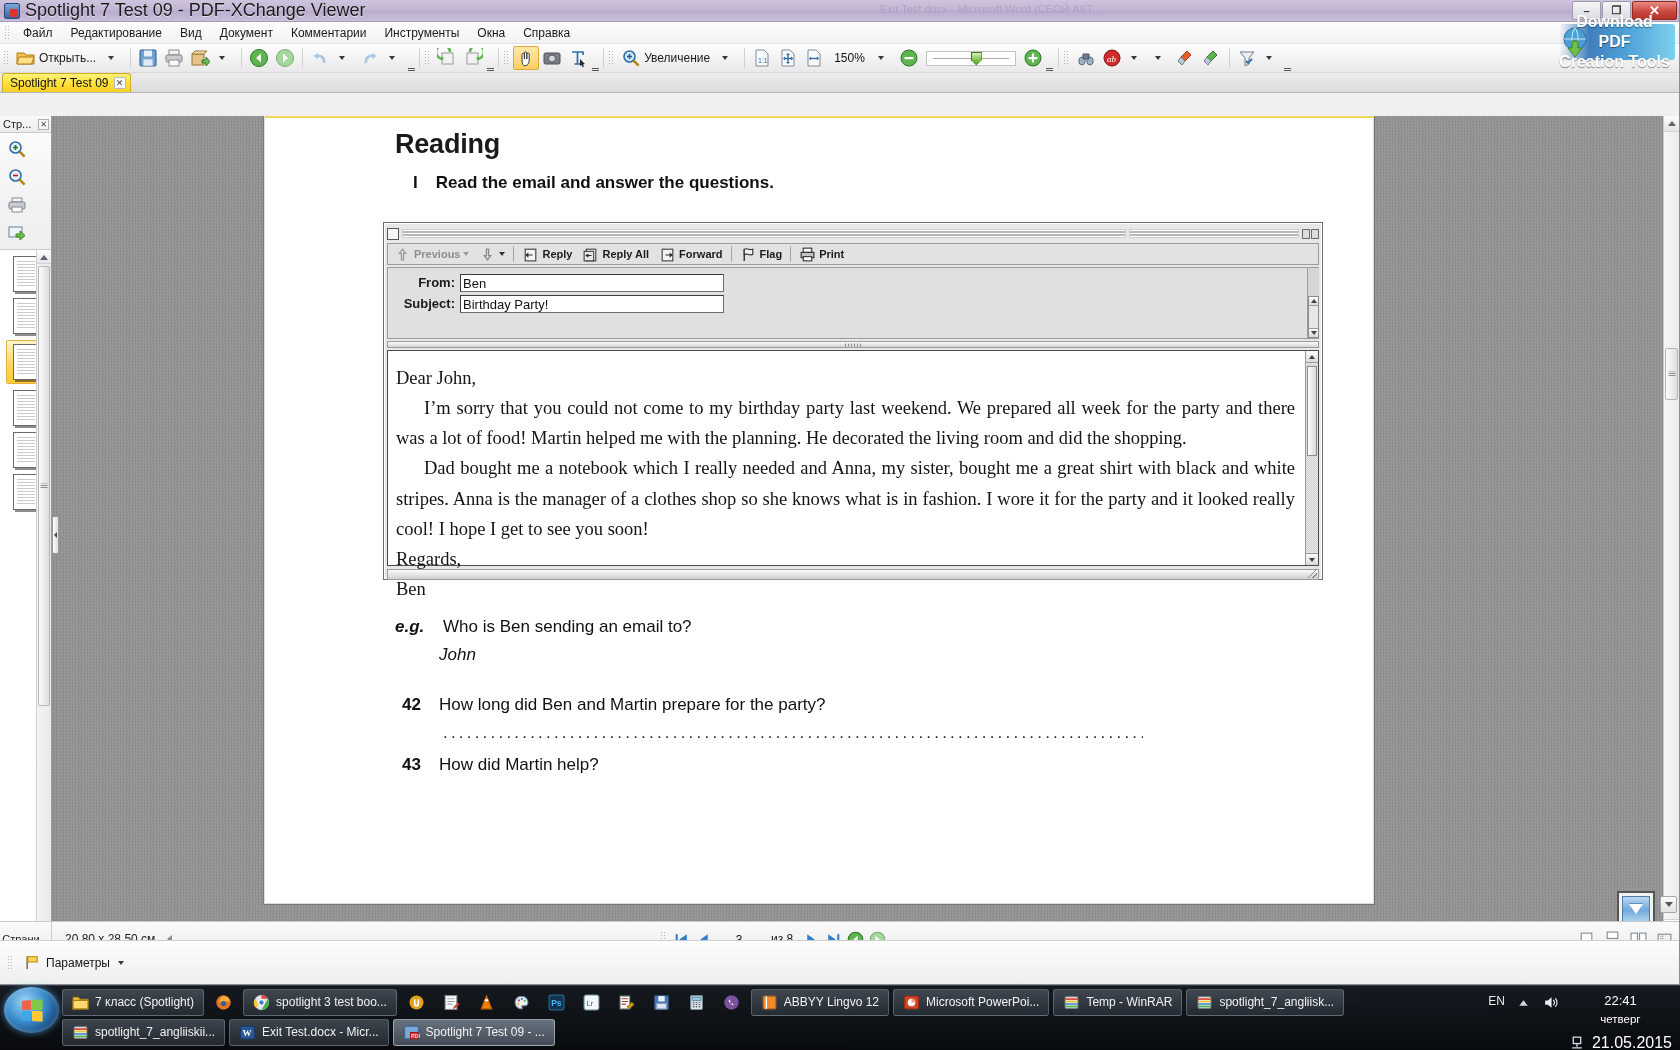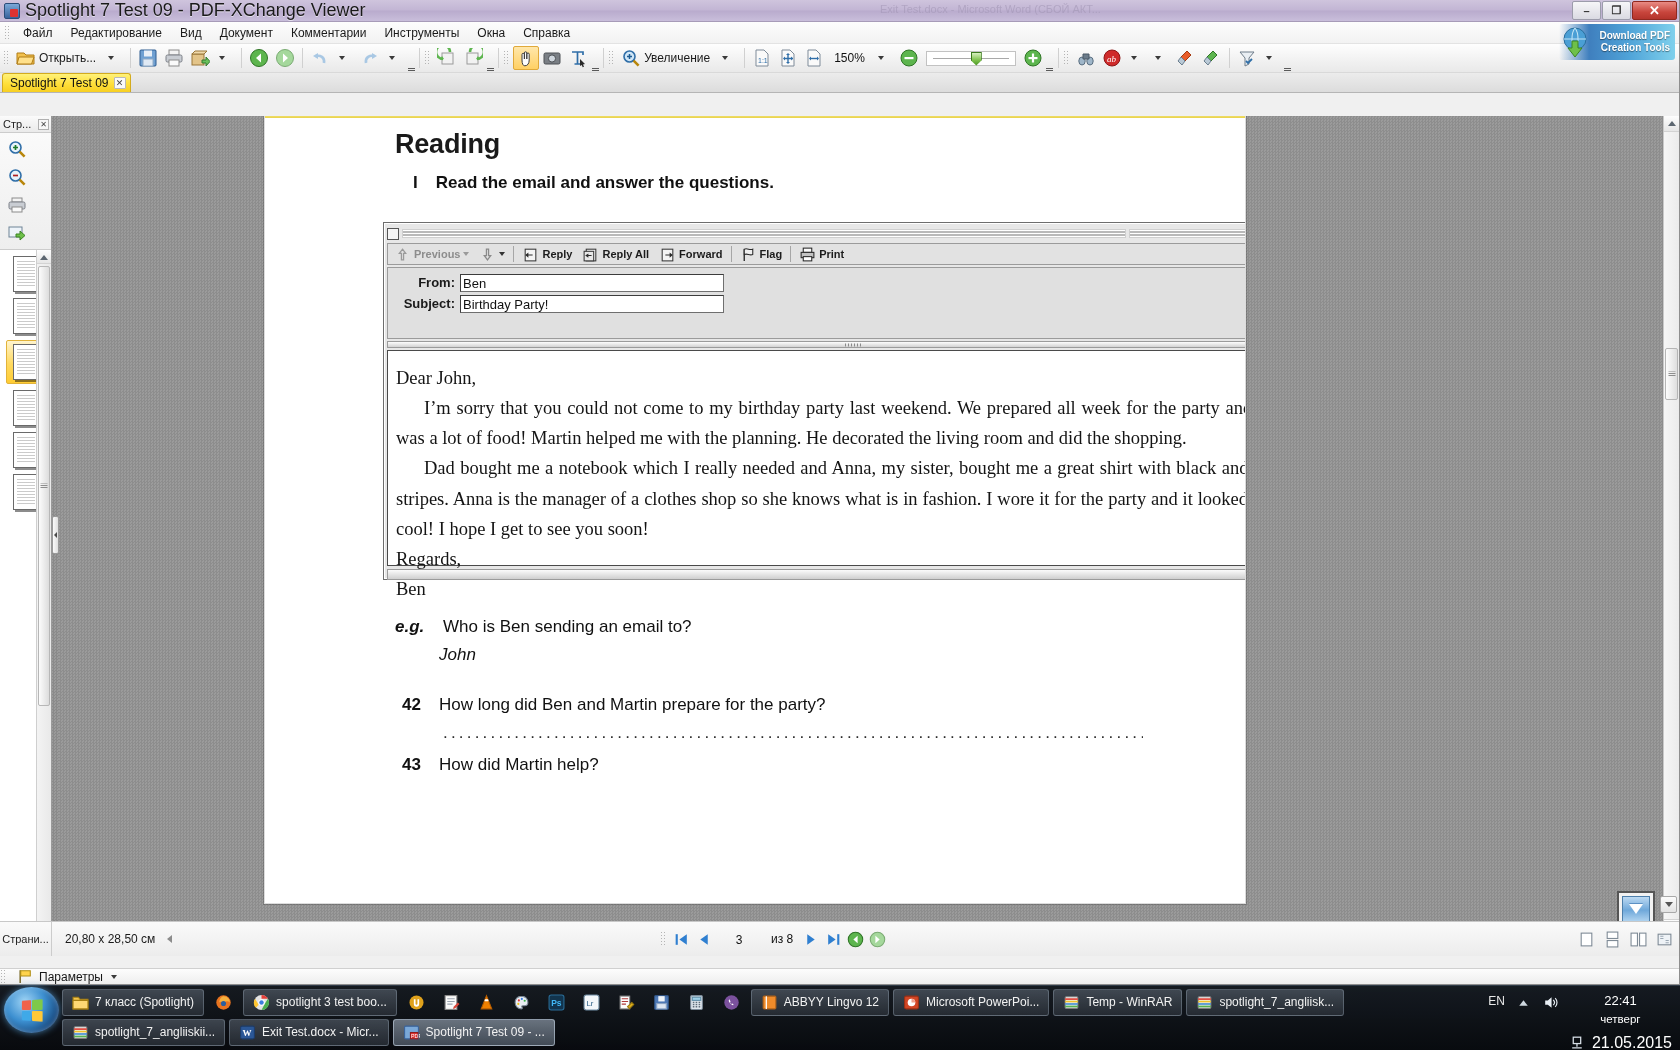--- a/index.html
+++ b/index.html
@@ -254,21 +254,21 @@
     border-top: 3px solid transparent; border-bottom: 3px solid transparent;
     border-right: 3px solid #4a4a4a;
   }
 
   
   .doc-viewport {
     flex: 1; position: relative; overflow: hidden;
     background: repeating-conic-gradient(#8d8d8d 0% 25%, #9b9b9b 0% 50%) 0 0/3px 3px;
   }
   .page-sheet {
-    position: absolute; left: 205px; top: -2px; width: 982px; height: 790px;
+    position: absolute; left: 205px; top: -2px; width: 1110px; height: 790px;
     background: #fff; border: 1px solid #dcdcdc;
     box-shadow: 0 0 0 1px rgba(0,0,0,.18);
     overflow: hidden;
   }
   .page-rule-top {
     position: absolute; left: 0; right: 0; top: 0; height: 3px;
     background: linear-gradient(to bottom,#f2e27a,#e8d24a);
   }
   .page-faint {
     position: absolute; left: 115px; top: 2px; font-size: 11px; color: #cfcfcf;
@@ -524,24 +524,24 @@
     width: 48px; height: 17px; text-align: center; font-size: 12px; color: #111;
     border: 1px solid transparent; line-height: 16px;
   }
   .page-of { font-size: 12px; color: #111; padding: 0 6px; }
   .sb-right {
     position: absolute; right: 6px; display: flex; align-items: center; gap: 9px;
   }
 
   
   .optionsbar {
-    position: absolute; left: 0; right: 0; bottom: 0; height: 16px;
+    position: absolute; left: 0; right: 0; bottom: 0; height: 44px;
     background: linear-gradient(to bottom,#fdfdfd,#eeeeee);
     border-top: 1px solid #d0d0d0;
-    display: flex; align-items: center; padding-left: 0;
+    display: flex; align-items: center; padding-left: 7px;
   }
   .opt-btn { display: flex; align-items: center; gap: 5px; padding: 2px 7px; }
   .opt-label { font-size: 12px; color: #161616; }
 
   
   .taskbar {
     position: absolute; left: 0; bottom: 0; width: 1680px; height: 65px;
     background: linear-gradient(to bottom, rgba(22,26,32,.97), rgba(8,10,14,.99));
     border-top: 1px solid rgba(120,150,180,.35);
   }
@@ -593,22 +593,22 @@
 
   
   .dl-banner {
     position: absolute; right: 4px; top: 24px; width: 116px; height: 36px;
     background: linear-gradient(to right, rgba(255,255,255,0) 0%, #3f7fbe 26%, #4fa3d8 60%, #7fd0ec 100%);
     border-radius: 3px;
     display: flex; align-items: center; justify-content: flex-end;
     padding-right: 5px;
   }
   .dl-text {
-    font-size: 10px; font-weight: bold; color: #fff; line-height: 1.25;
-    text-align: right; text-shadow: 0 1px 1px rgba(0,0,0,.45);
+    font-size: 16px; font-weight: bold; color: #fff; line-height: 1.25;
+    text-align: center; text-shadow: 0 1px 1px rgba(0,0,0,.45);
   }
   .dl-globe {
     position: absolute; left: 0; top: 1px; width: 34px; height: 34px;
   }
 </style>
 </head>
 <body>
 
 <div id="root">
   <div class="desktop"></div>

